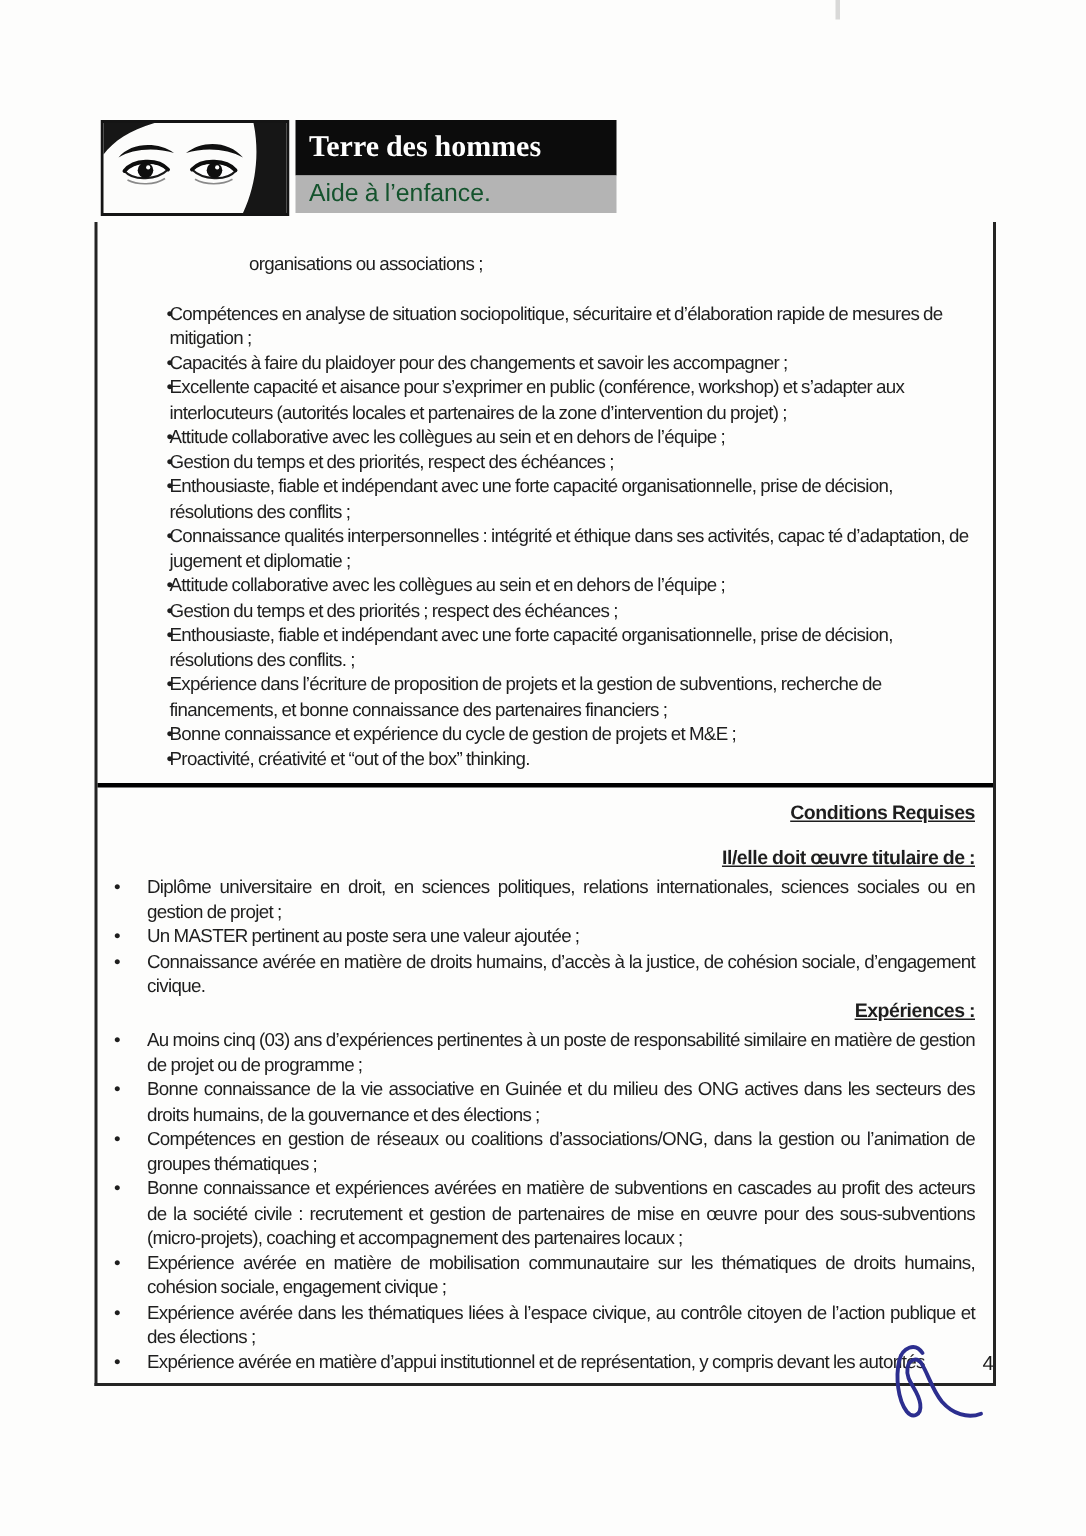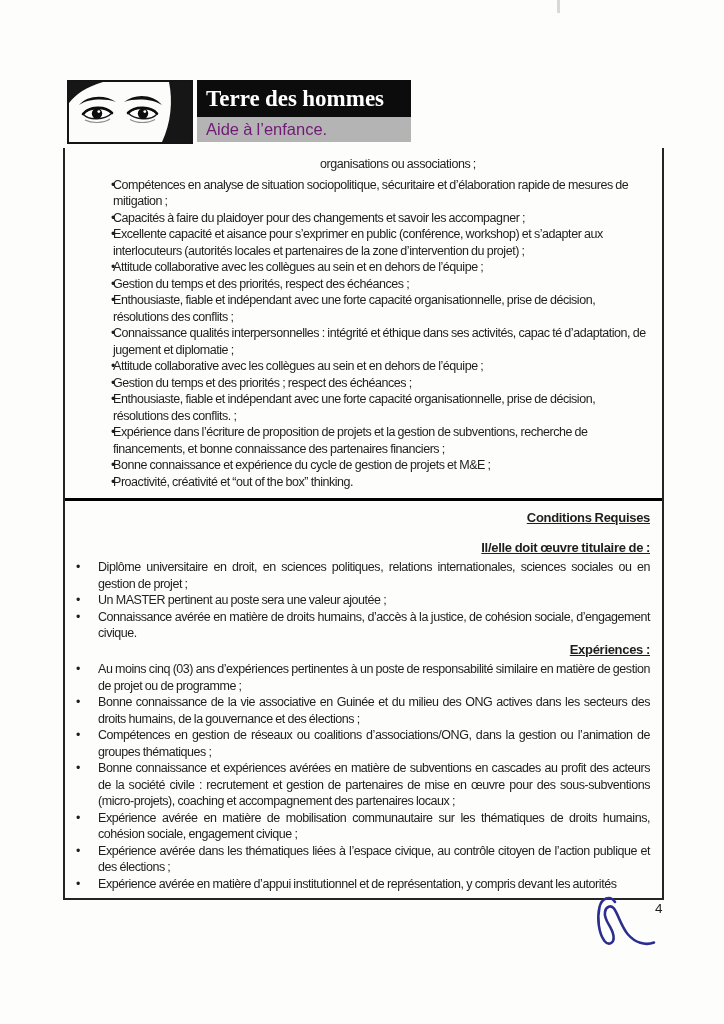--- a/index.html
+++ b/index.html
@@ -9,36 +9,36 @@
     font-family:"Liberation Sans",sans-serif;
     font-size:12.5px;letter-spacing:-0.45px;word-spacing:-0.4px;line-height:16.5px;
   }
   
   .logo{position:absolute;top:80px;left:67px;display:flex;gap:4px;align-items:stretch;}
   .logo-eyes{width:126px;height:64px;}
   .logo-eyes svg{display:block;}
   .logo-text{display:flex;flex-direction:column;width:214px;}
   .brand{
     background:#0c0c0c;color:#fff;height:37px;box-sizing:border-box;
-    font-family:"Liberation Serif",serif;font-weight:bold;font-size:23px;
+    font-family:"Liberation Serif",serif;font-weight:bold;font-size:20px;
     letter-spacing:0px;line-height:35px;padding:1px 8px 0 9px;white-space:nowrap;
   }
   .tagline{
-    background:#b4b4b4;color:#701a75;height:25px;box-sizing:border-box;
+    background:#b4b4b4;color:#14532d;height:25px;box-sizing:border-box;
     font-size:16.5px;letter-spacing:0;line-height:24px;padding:0 8px 0 9px;white-space:nowrap;
   }
   
   .box{
     position:absolute;top:148px;left:63px;width:601px;box-sizing:border-box;
     border-left:2px solid #242424;border-right:2px solid #242424;border-bottom:2px solid #242424;
     background:#fdfdfc;
   }
   .box ul{margin:0;padding:0;list-style:none;}
   .sec1{padding:4px 16px 6px 0;}
-  .sec1 .cont{margin:4px;padding-left:85px;text-align:center;}
+  .sec1 .cont{margin:16px;padding-left:85px;}
   .sec1 li{position:relative;padding-left:48px;}
   .sec1 li::before{content:"\2022";position:absolute;left:46px;}
   .divider{border-top:3px solid #000;height:0;margin:2px 0 0 0;}
   .sec2{padding:6px 12px 6px 9px;}
   .sec2 h2,.sec2 h3{
     font-size:13px;margin:0;text-decoration:underline;font-weight:bold;
     letter-spacing:-0.3px;
     text-align:right;
   }
   .sec2 h2{margin:3px 0 13px 0;}

